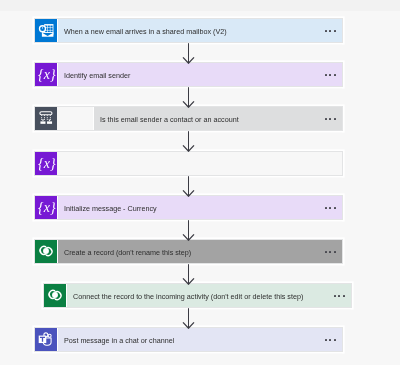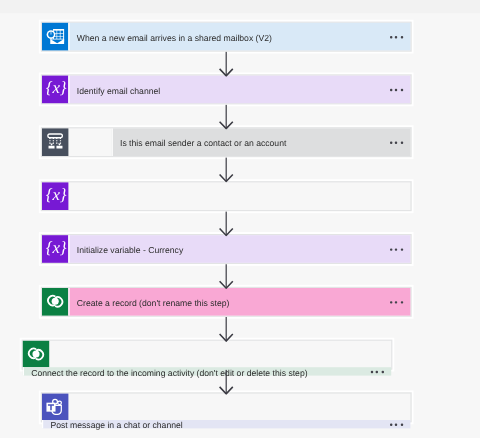--- a/index.html
+++ b/index.html
@@ -64,21 +64,21 @@
       </div>
       <div class="arrow" style="left: 182px; top: 43.1px; z-index: 3;"><svg width="13" height="21" viewBox="0 0 13 21">
           <path d="M6.5 0.2 V19.9" fill="none" stroke="#3b3b43" stroke-width="1"></path>
           <path d="M1.0 14.4 L6.5 20.2 L12.0 14.4" fill="none" stroke="#3b3b43" stroke-width="1.3" stroke-linecap="butt" stroke-linejoin="miter"></path>
         </svg></div>
       <div class="card" style="left: 34px; top: 62px; width: 307px;">
         <div class="ico" style="background:#7719d4">
           <span class="varglyph" style="font-size:14px;transform:translate(0.8px,0.5px)">{x}</span>
         </div>
    <div class="cbody" style="background:#e8dbf8">
-     <span class="label">Identify email channel</span>
+     <span class="label">Identify email sender</span>
      <span class="ellipsis">
             <i></i>
             <i></i>
             <i></i>
           </span>
    </div>
       </div>
       <div class="arrow" style="left: 182px; top: 87.1px; z-index: 3;"><svg width="13" height="21" viewBox="0 0 13 21">
           <path d="M6.5 0.2 V19.9" fill="none" stroke="#3b3b43" stroke-width="1"></path>
           <path d="M1.0 14.4 L6.5 20.2 L12.0 14.4" fill="none" stroke="#3b3b43" stroke-width="1.3" stroke-linecap="butt" stroke-linejoin="miter"></path>
@@ -119,21 +119,21 @@
       </div>
       <div class="arrow" style="left: 182px; top: 176.1px; z-index: 3;"><svg width="13" height="21" viewBox="0 0 13 21">
           <path d="M6.5 0.2 V19.9" fill="none" stroke="#3b3b43" stroke-width="1"></path>
           <path d="M1.0 14.4 L6.5 20.2 L12.0 14.4" fill="none" stroke="#3b3b43" stroke-width="1.3" stroke-linecap="butt" stroke-linejoin="miter"></path>
         </svg></div>
       <div class="card" style="left: 34px; top: 195px; width: 307px;">
         <div class="ico" style="background:#7719d4">
           <span class="varglyph" style="font-size:14px;transform:translate(0.8px,0.5px)">{x}</span>
         </div>
    <div class="cbody" style="background:#e8dbf8">
-     <span class="label">Initialize variable - Currency</span>
+     <span class="label">Initialize message - Currency</span>
      <span class="ellipsis">
             <i></i>
             <i></i>
             <i></i>
           </span>
    </div>
       </div>
       <div class="arrow" style="left: 182px; top: 220.1px; z-index: 3;"><svg width="13" height="21" viewBox="0 0 13 21">
           <path d="M6.5 0.2 V19.9" fill="none" stroke="#3b3b43" stroke-width="1"></path>
           <path d="M1.0 14.4 L6.5 20.2 L12.0 14.4" fill="none" stroke="#3b3b43" stroke-width="1.3" stroke-linecap="butt" stroke-linejoin="miter"></path>
@@ -141,34 +141,34 @@
       <div class="card" style="left: 34px; top: 239px; width: 307px;">
         <div class="ico" style="background:#0b8043">
           <svg width="22" height="22" viewBox="0 0 32 32">
   <g fill="none" stroke="#fff" stroke-width="2.2">
     <path d="M18.4 11.0 A5.8 5.8 0 1 0 18.4 21.0" transform="translate(-2.3,-0.8)"></path>
     <path d="M13.6 21.0 A5.8 5.8 0 1 0 13.6 11.0" transform="translate(2.3,0.8)"></path>
   </g>
             <circle cx="16" cy="16" r="4.3" fill="#fff"></circle>
           </svg>
         </div>
-   <div class="cbody" style="background:#f9a8d4">
+   <div class="cbody" style="background:#a3a3a3">
      <span class="label">Create a record (don't rename this step)</span>
      <span class="ellipsis">
             <i></i>
             <i></i>
             <i></i>
           </span>
    </div>
       </div>
       <div class="arrow" style="left: 182px; top: 264.1px; z-index: 3;"><svg width="13" height="21" viewBox="0 0 13 21">
           <path d="M6.5 0.2 V19.9" fill="none" stroke="#3b3b43" stroke-width="1"></path>
           <path d="M1.0 14.4 L6.5 20.2 L12.0 14.4" fill="none" stroke="#3b3b43" stroke-width="1.3" stroke-linecap="butt" stroke-linejoin="miter"></path>
         </svg></div>
-      <div class="card" style="left: 18px; top: 283px; width: 307px; flex-direction: column;">
+      <div class="card" style="left: 43px; top: 283px; width: 307px;">
         <div class="ico" style="background:#0b8043">
           <svg width="22" height="22" viewBox="0 0 32 32">
   <g fill="none" stroke="#fff" stroke-width="2.2">
     <path d="M18.4 11.0 A5.8 5.8 0 1 0 18.4 21.0" transform="translate(-2.3,-0.8)"></path>
     <path d="M13.6 21.0 A5.8 5.8 0 1 0 13.6 11.0" transform="translate(2.3,0.8)"></path>
   </g>
             <circle cx="16" cy="16" r="4.3" fill="#fff"></circle>
           </svg>
         </div>
    <div class="cbody" style="background:#dbeae2">
@@ -177,21 +177,21 @@
             <i></i>
             <i></i>
             <i></i>
           </span>
    </div>
       </div>
       <div class="arrow" style="left: 182px; top: 308.1px; z-index: 3;"><svg width="13" height="21" viewBox="0 0 13 21">
           <path d="M6.5 0.2 V19.9" fill="none" stroke="#3b3b43" stroke-width="1"></path>
           <path d="M1.0 14.4 L6.5 20.2 L12.0 14.4" fill="none" stroke="#3b3b43" stroke-width="1.3" stroke-linecap="butt" stroke-linejoin="miter"></path>
         </svg></div>
-      <div class="card" style="left: 34px; top: 327px; width: 307px; flex-direction: column;">
+      <div class="card" style="left: 34px; top: 327px; width: 307px;">
         <div class="ico" style="background:#4b53bd">
           <svg width="22" height="22" viewBox="0 0 32 32">
  <g fill="none" stroke="#fff" stroke-width="1.5">
   <circle cx="15.8" cy="10.0" r="2.9"></circle>
   <circle cx="21.3" cy="11.2" r="2.2"></circle>
   <path d="M12.0 14.4h11.4v6.2a4.6 4.6 0 0 1-4.6 4.6h-2.2a4.6 4.6 0 0 1-4.6-4.6z"></path>
  </g>
  <rect x="5.4" y="11.0" width="11.0" height="10.9" fill="#fff"></rect>
  <path fill="#4b53bd" d="M7.2 12.9h7.4v1.7h-2.75v5.5h-1.9v-5.5H7.2z"></path>
 </svg>

